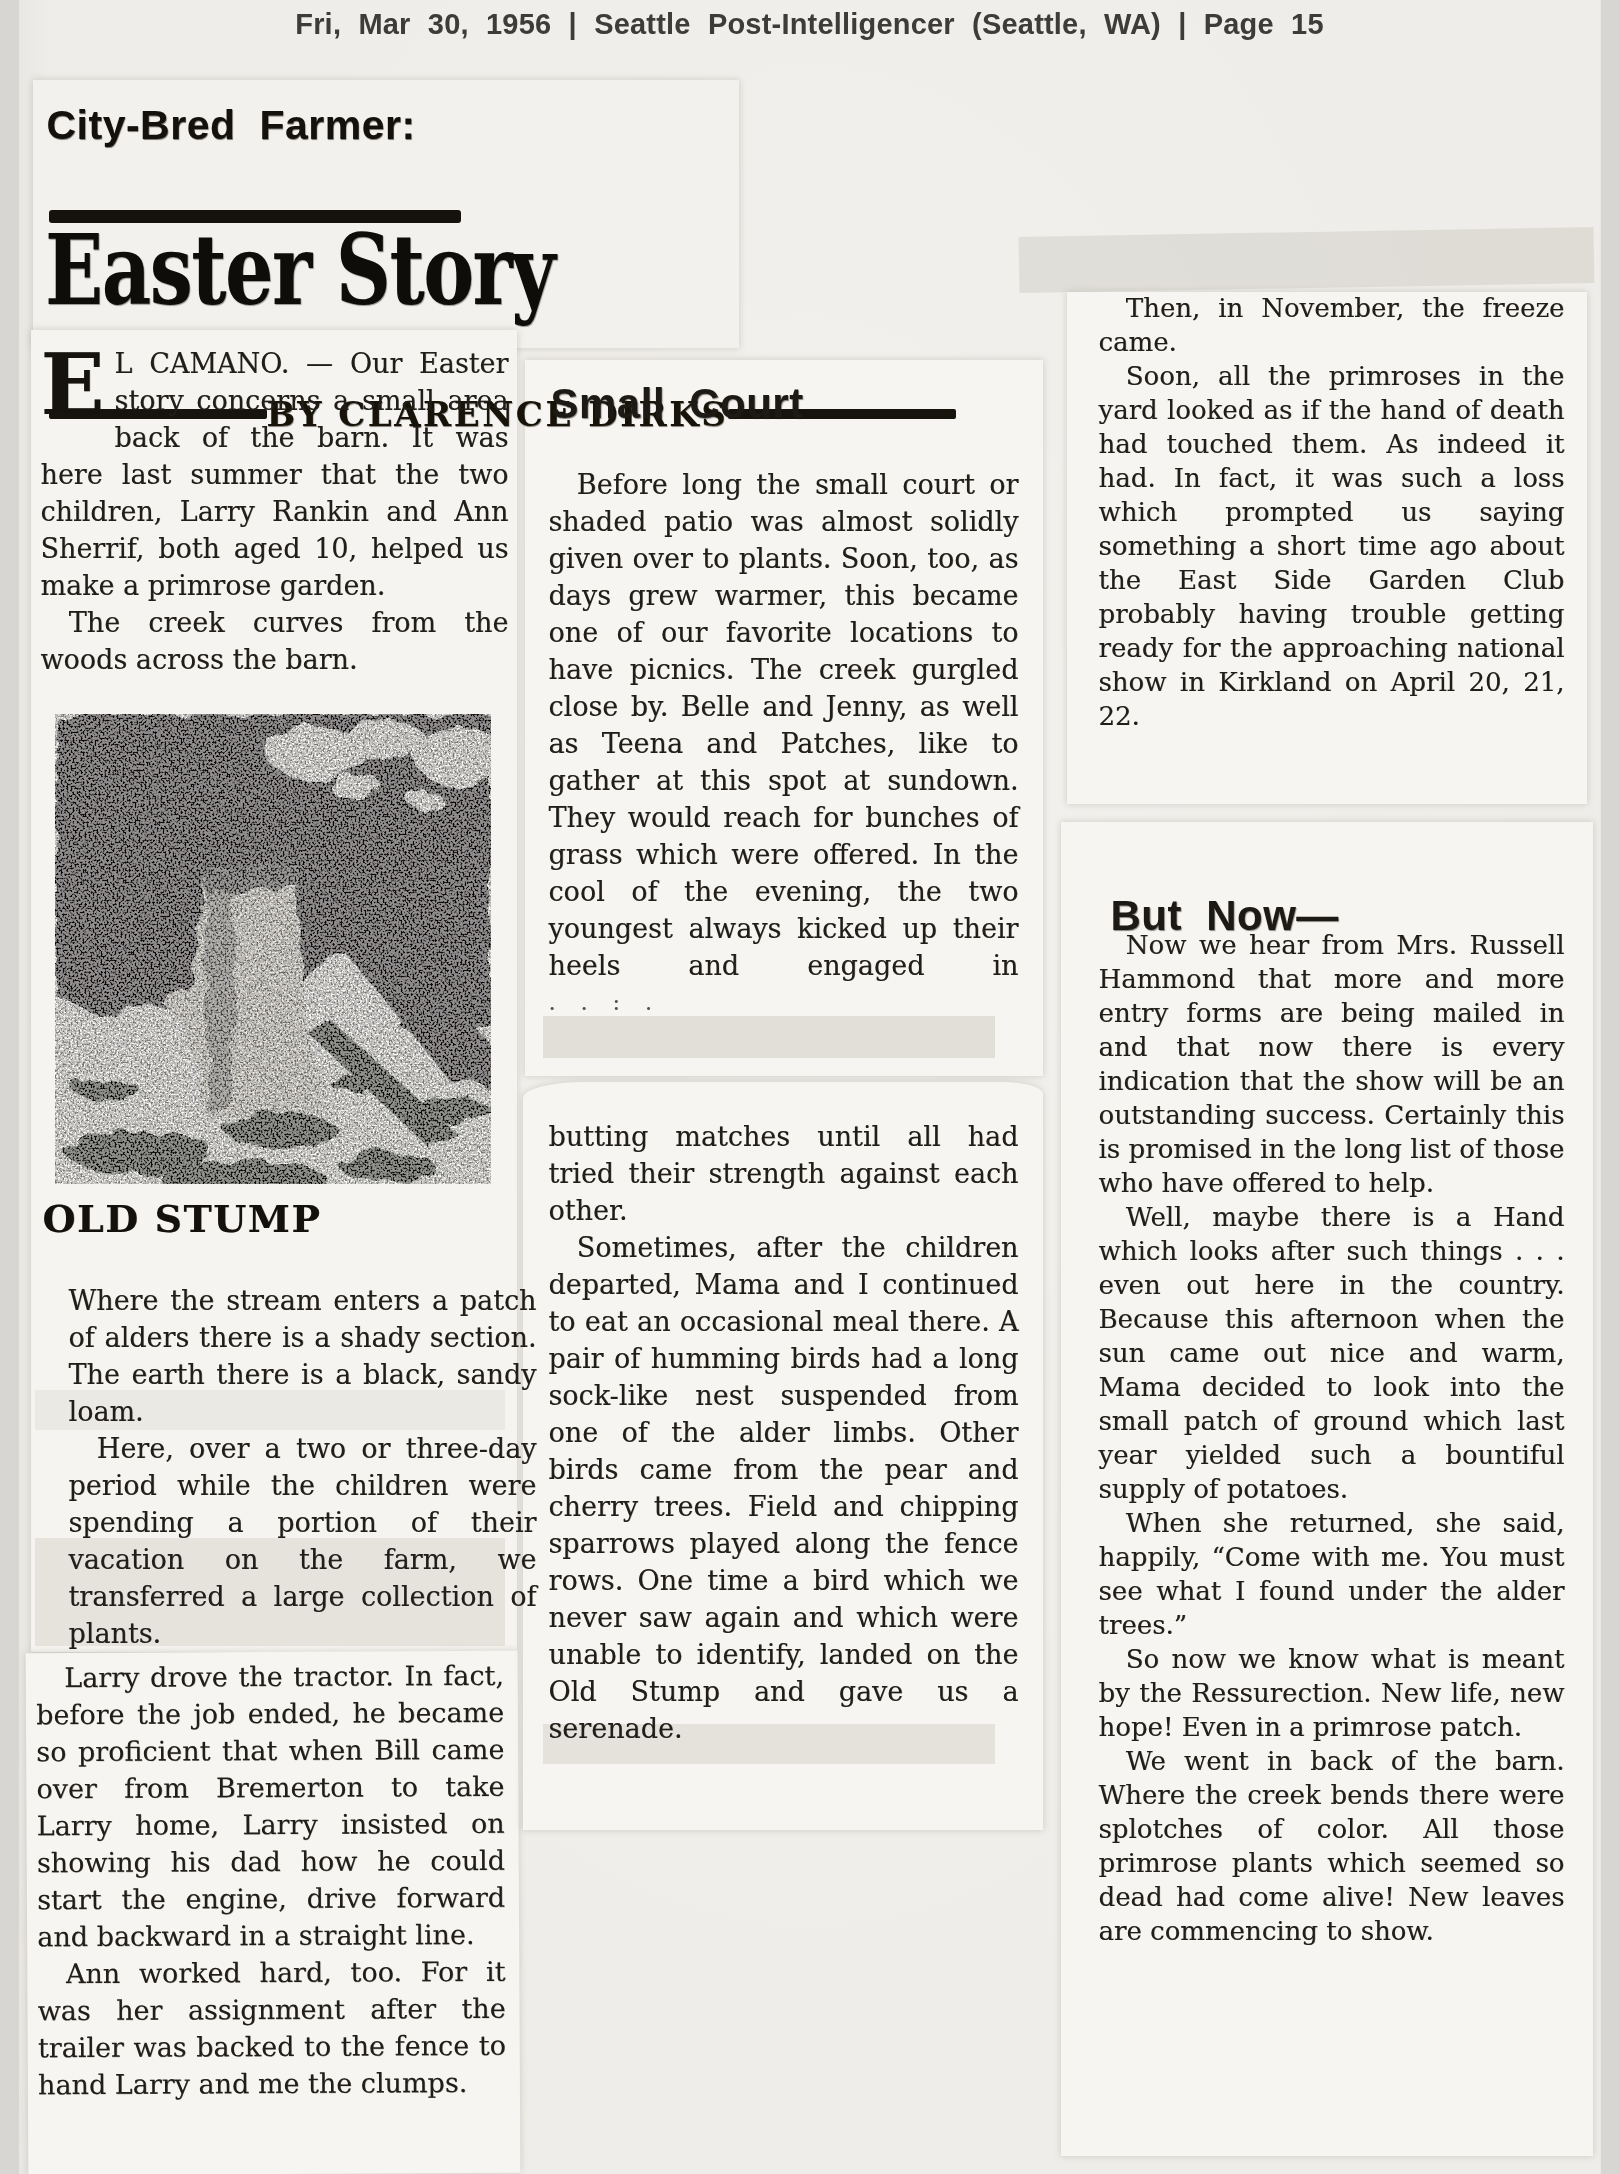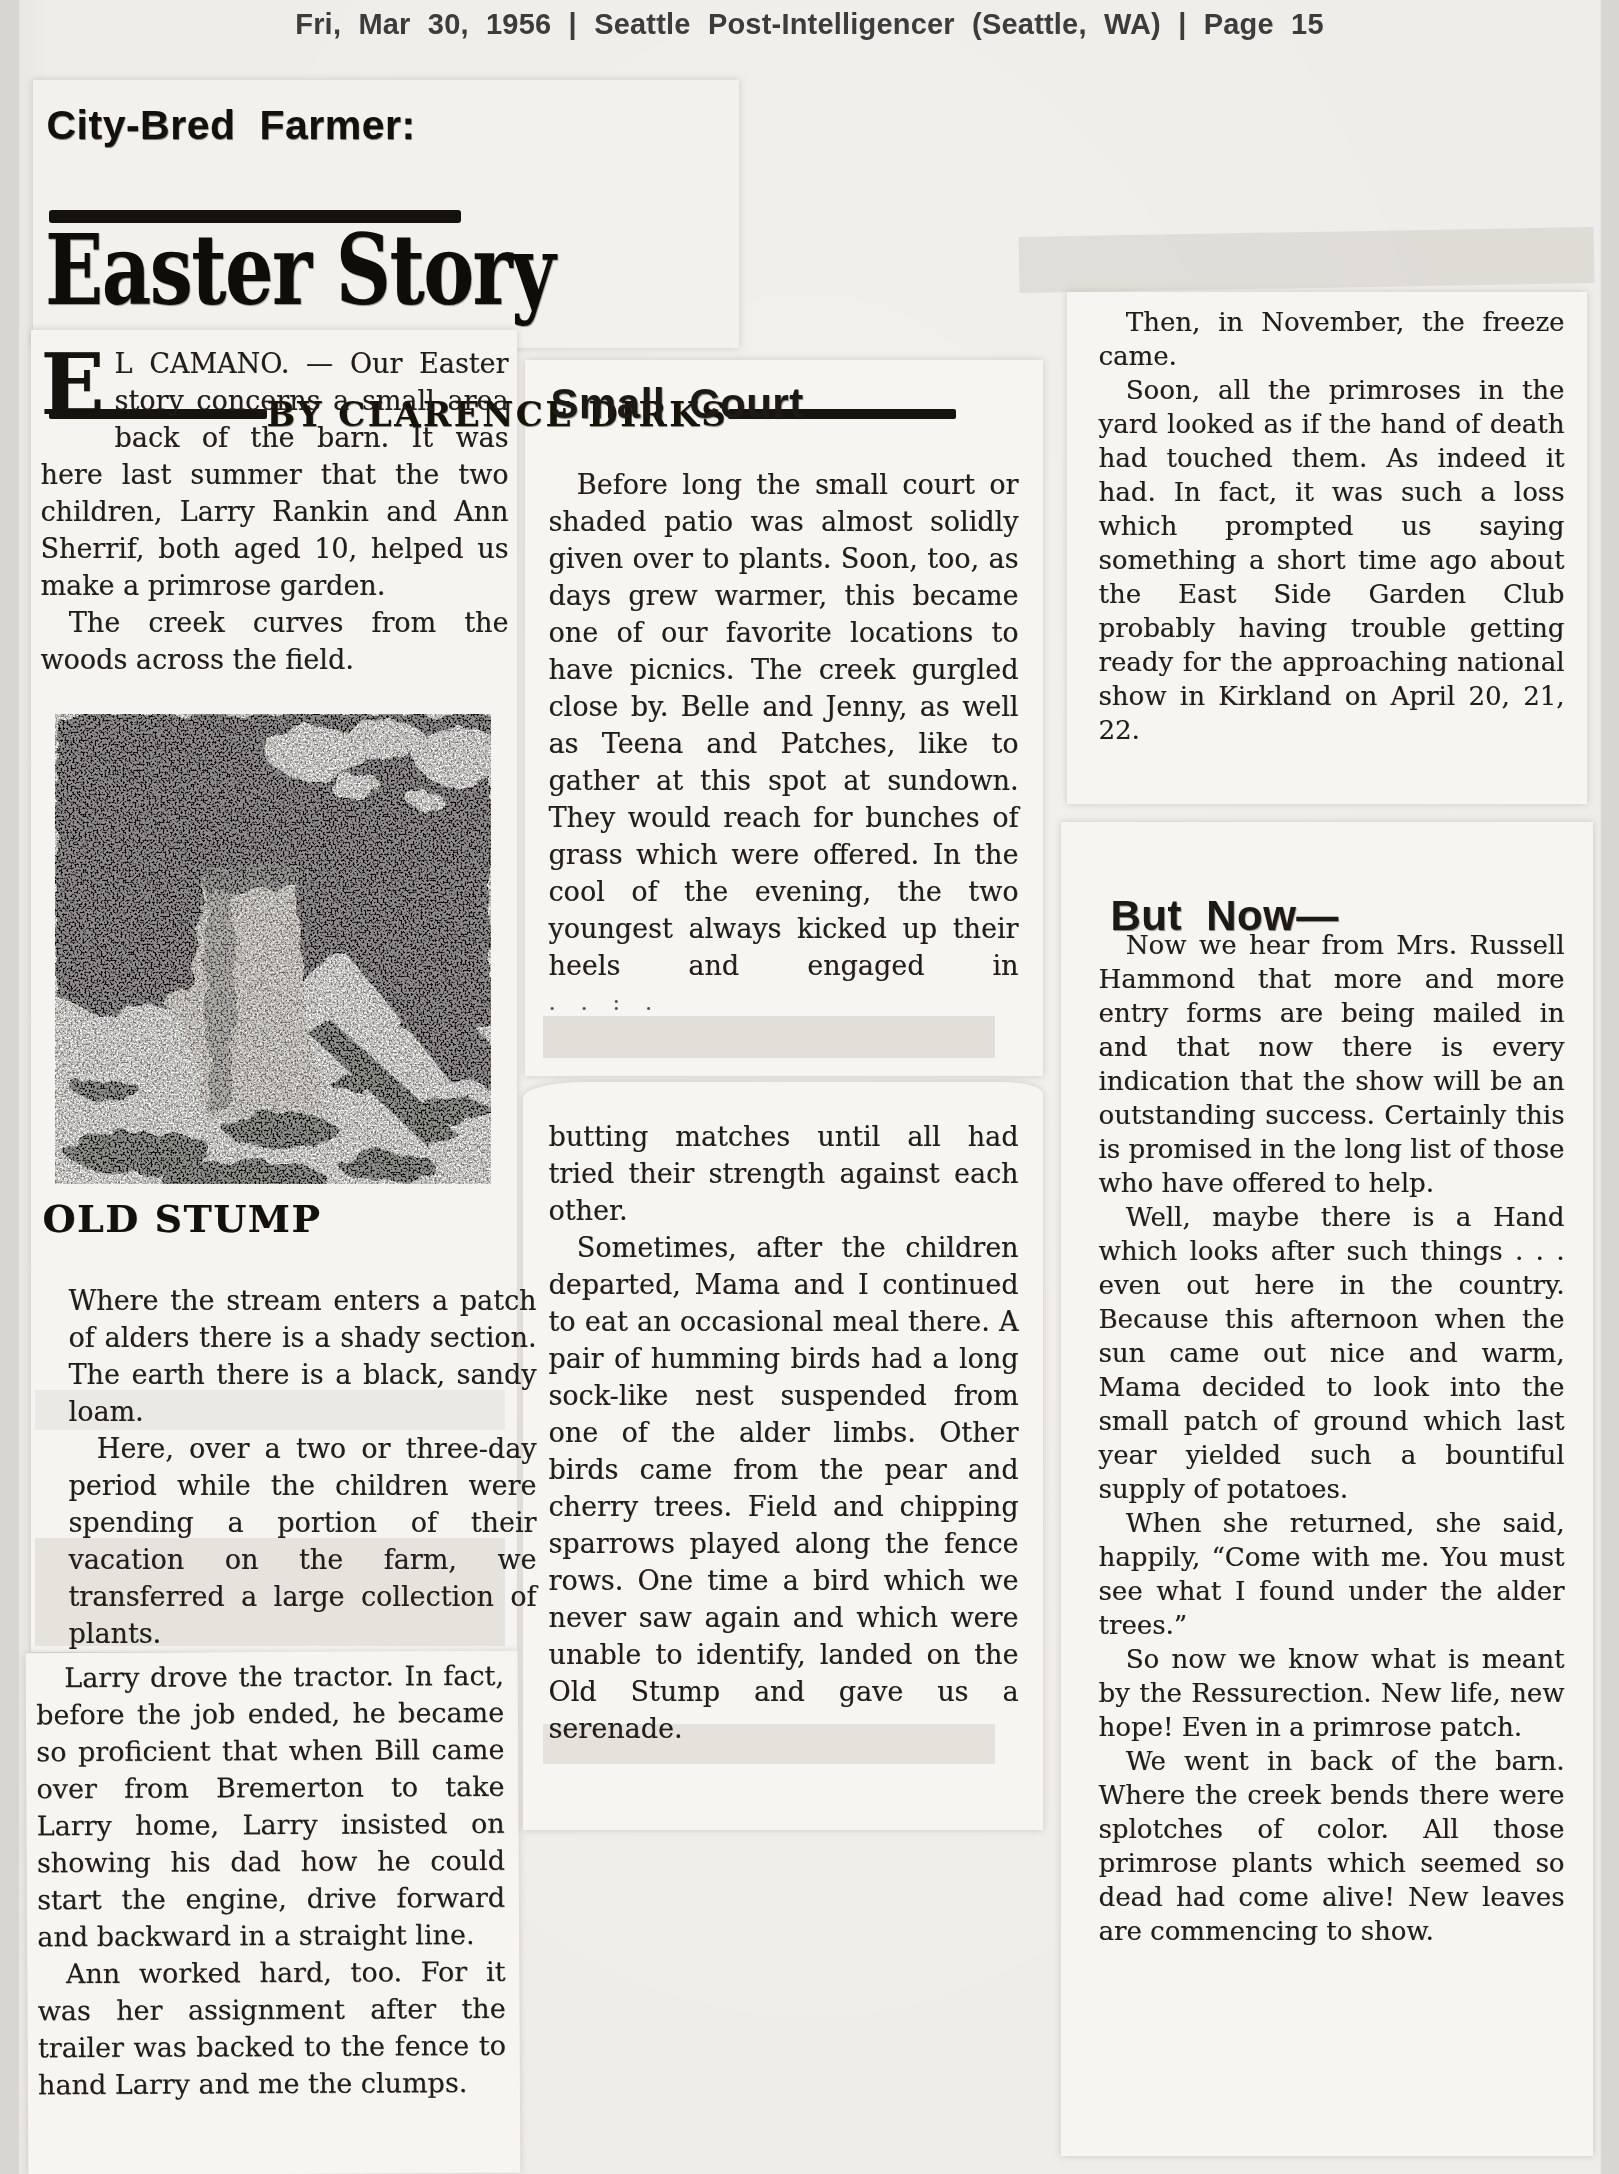--- a/index.html
+++ b/index.html
@@ -98,21 +98,21 @@
   <div class="kicker-rule"></div>
   <h1 class="headline">Easter Story</h1>
   <div class="byline-row">
     <span class="byline-rule l"></span>
     <span class="byline">BY CLARENCE DIRKS</span>
     <span class="byline-rule r"></span>
   </div>
 
   <div class="stack colL" style="top:345px;">
     <p class="noindent"><span class="dropcap">E</span><span>L CAMANO. — Our Easter story concerns a small area back of the barn. It was here last summer that the two children, Larry Rankin and Ann Sherrif, both aged 10, helped us make a primrose garden.</span></p>
-    <p>The creek curves from the woods across the field.</p>
+    <p>The creek curves from the woods across the barn.</p>
   </div>
 
   <div class="photo">
     <svg width="436" height="470" viewBox="0 0 436 470" xmlns="http://www.w3.org/2000/svg">
       <defs>
         <filter id="rough" x="-15%" y="-15%" width="130%" height="130%">
           <feTurbulence type="fractalNoise" baseFrequency="0.035" numOctaves="3" seed="9" result="n"></feTurbulence>
           <feDisplacementMap in="SourceGraphic" in2="n" scale="20"></feDisplacementMap>
         </filter>
         <filter id="grainB">
@@ -165,21 +165,21 @@
   <div class="subhead" style="left:532px;top:380px;">Small Court</div>
   <div class="stack colM" style="top:466px;">
     <p class="cont-end">Before long the small court or shaded patio was almost solidly given over to plants. Soon, too, as days grew warmer, this became one of our favorite locations to have picnics. The creek gurgled close by. Belle and Jenny, as well as Teena and Patches, like to gather at this spot at sundown. They would reach for bunches of grass which were offered. In the cool of the evening, the two youngest always kicked up their heels and engaged in</p>
     <p class="cutoff noindent">. . : .</p>
   </div>
   <div class="stack colM" style="top:1118px;">
     <p class="noindent">butting matches until all had tried their strength against each other.</p>
     <p>Sometimes, after the children departed, Mama and I continued to eat an occasional meal there. A pair of humming birds had a long sock-like nest suspended from one of the alder limbs. Other birds came from the pear and cherry trees. Field and chipping sparrows played along the fence rows. One time a bird which we never saw again and which were unable to identify, landed on the Old Stump and gave us a serenade.</p>
   </div>
 
-  <div class="stack colR" style="top:305px;">
+  <div class="stack colR" style="top:291px;">
     <p>Then, in November, the freeze came.</p>
     <p>Soon, all the primroses in the yard looked as if the hand of death had touched them. As indeed it had. In fact, it was such a loss which prompted us saying something a short time ago about the East Side Garden Club probably having trouble getting ready for the approaching national show in Kirkland on April 20, 21, 22.</p>
   </div>
   <div class="subhead" style="left:1092px;top:892px;">But Now—</div>
   <div class="stack colR" style="top:928px;">
     <p>Now we hear from Mrs. Russell Hammond that more and more entry forms are being mailed in and that now there is every indication that the show will be an outstanding success. Certainly this is promised in the long list of those who have offered to help.</p>
     <p>Well, maybe there is a Hand which looks after such things . . . even out here in the country. Because this afternoon when the sun came out nice and warm, Mama decided to look into the small patch of ground which last year yielded such a bountiful supply of potatoes.</p>
     <p><span>When she returned, she said, happily, </span><span class="boldq">“Come with me. You must see what I found under the alder trees.”</span></p>
     <p>So now we know what is meant by the Ressurection. New life, new hope! Even in a primrose patch.</p>
     <p>We went in back of the barn. Where the creek bends there were splotches of color. All those primrose plants which seemed so dead had come alive! New leaves are commencing to show.</p>

